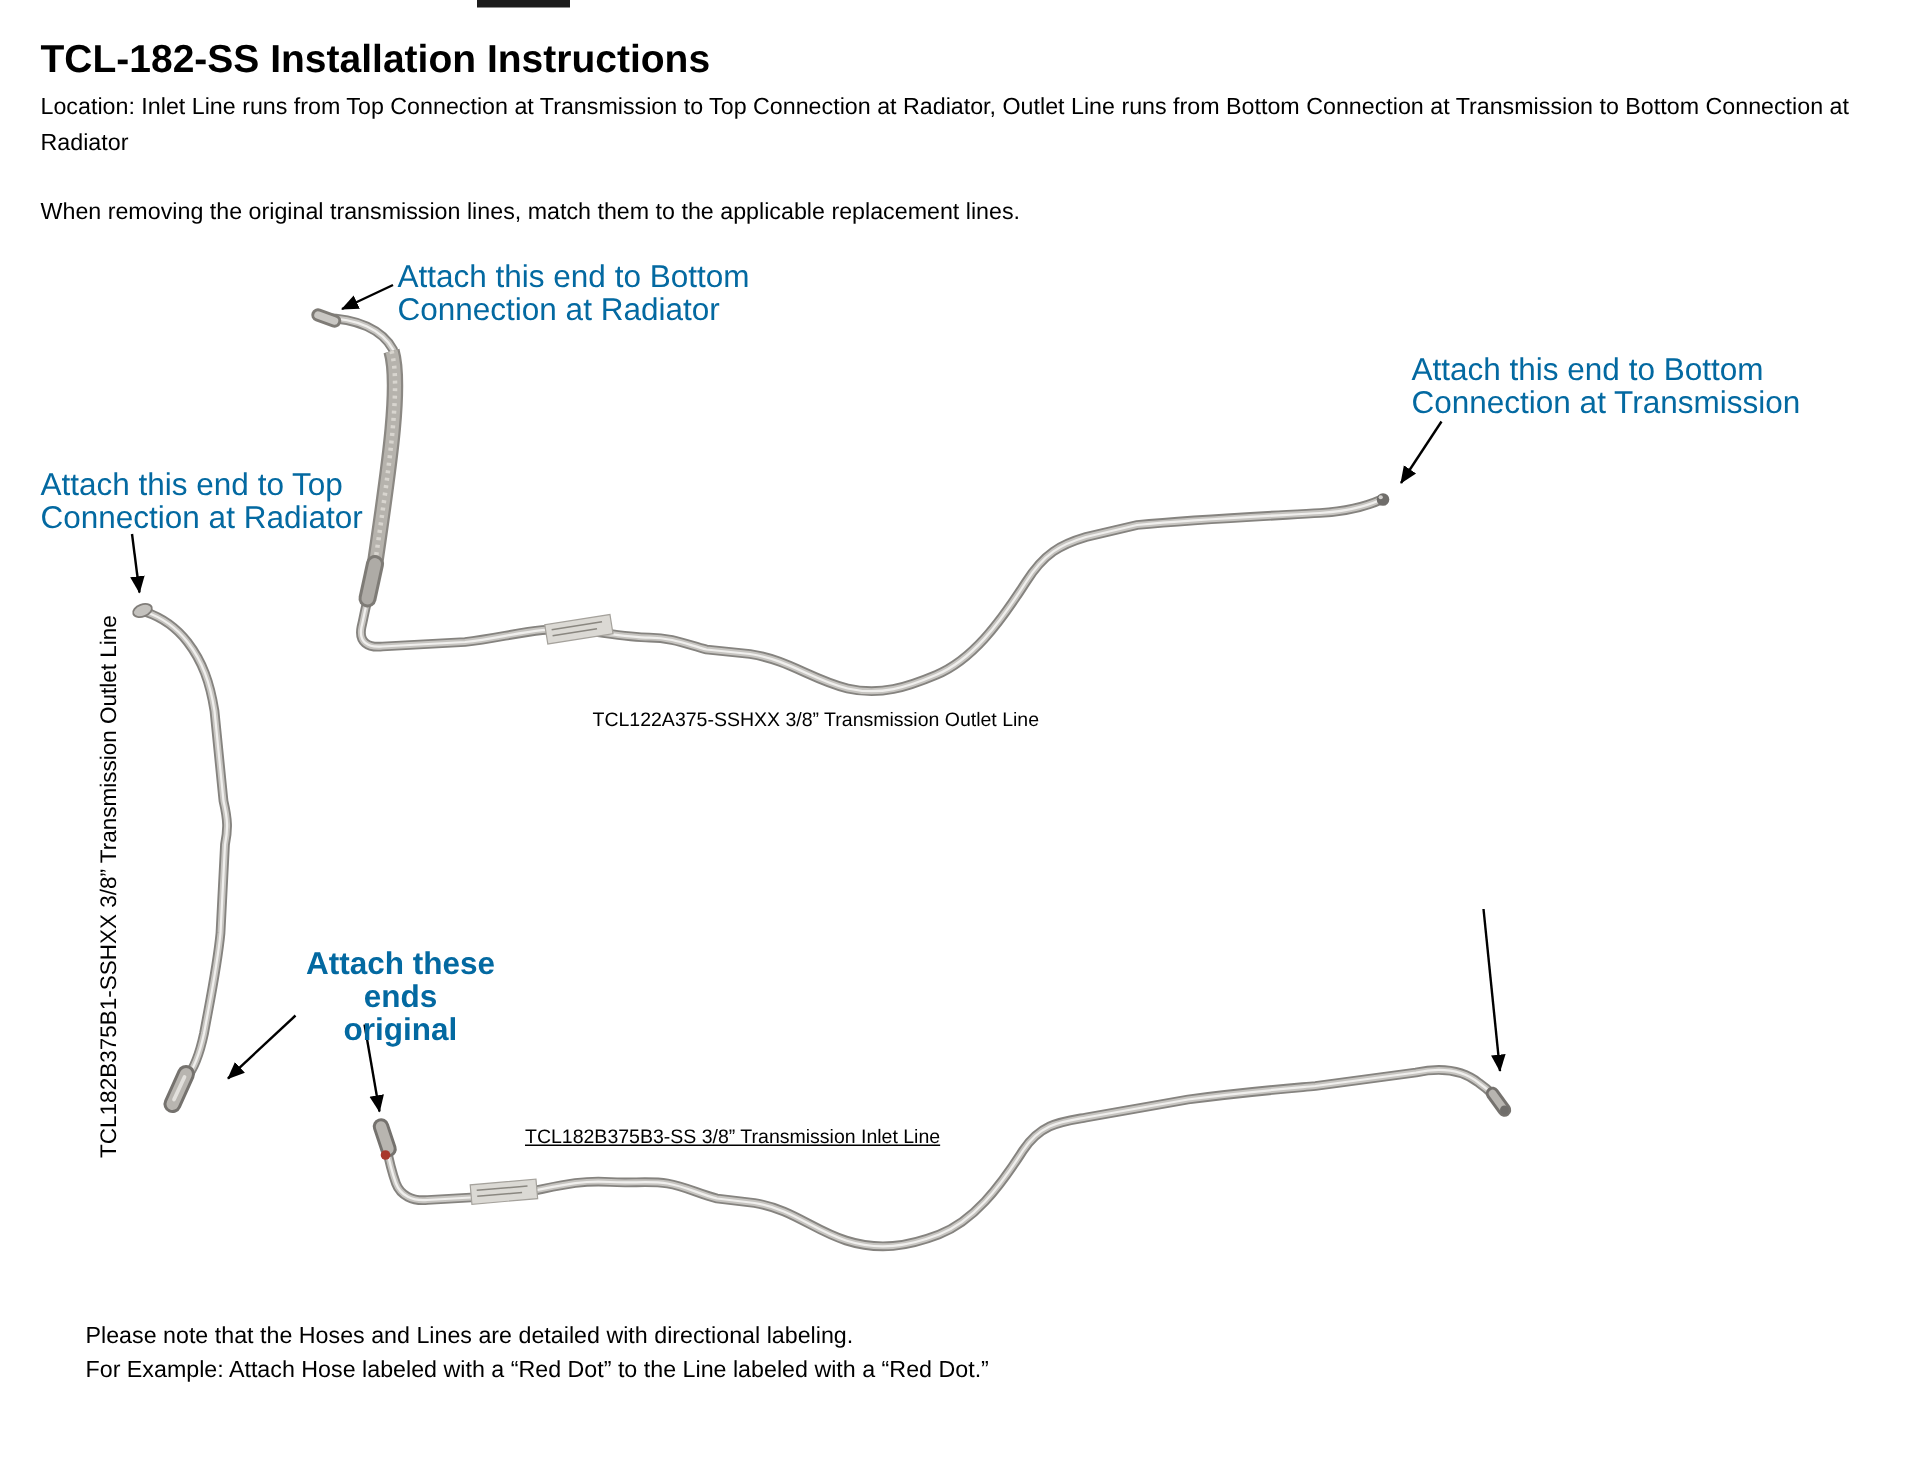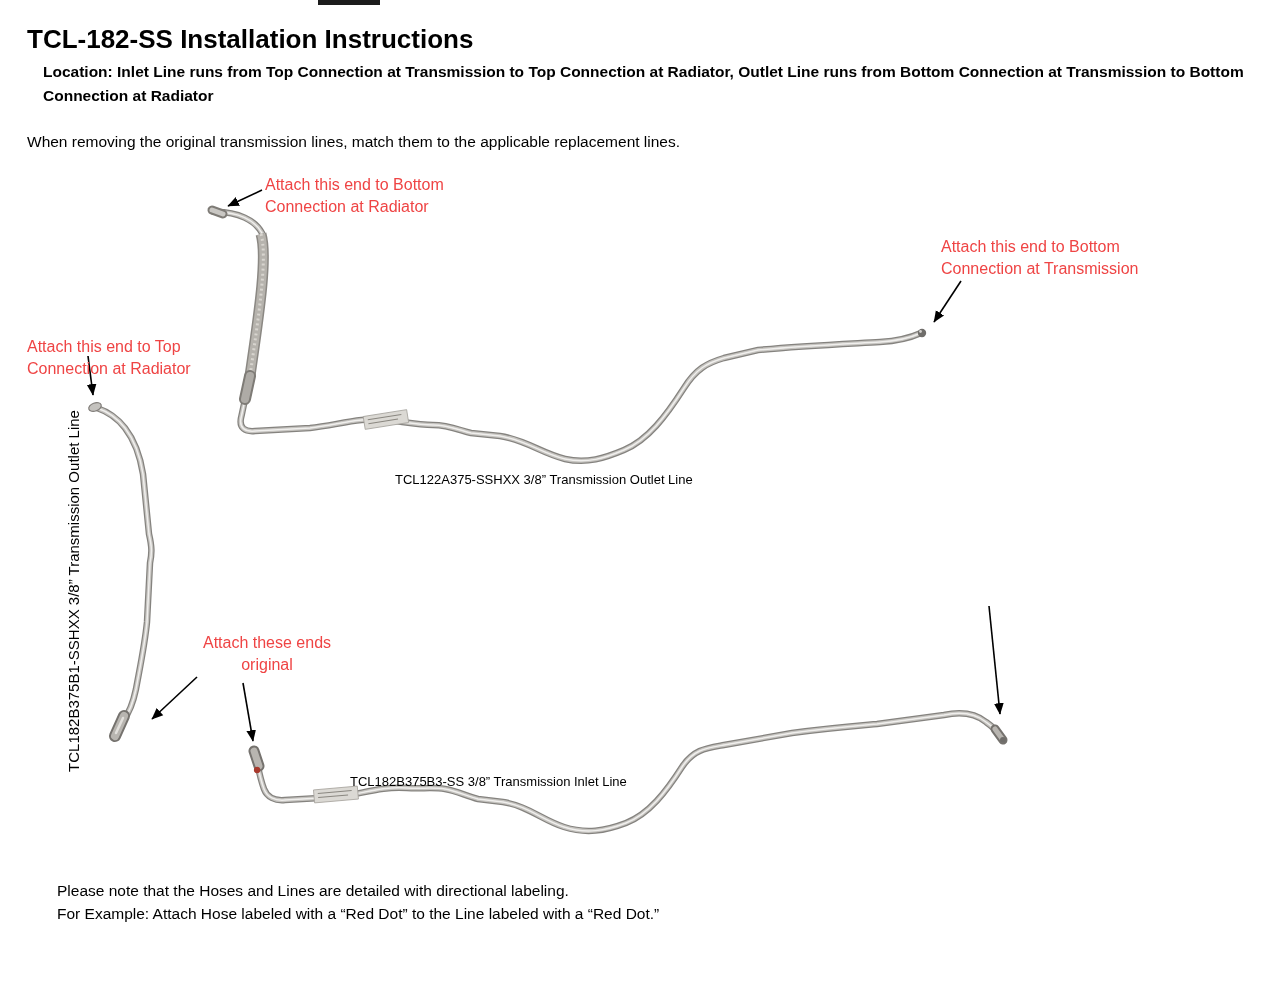--- a/index.html
+++ b/index.html
@@ -4,24 +4,24 @@
 <style>
   * { margin:0; padding:0; box-sizing:border-box; }
   html,body { background:#ffffff; }
   body {
     width:1280px; height:989px; position:relative; overflow:hidden;
     font-family:"Liberation Sans", sans-serif; color:#000;
   }
   .page { position:absolute; inset:0;padding-left:44px; }
   .top-artifact { position:absolute; left:318px; top:0; width:62px; height:5px; background:#1c1c1c; }
   .title { position:absolute; left:27px; top:24px; font-size:26px; font-weight:700; }
-  .location { position:absolute; left:43px; top:60px; width:1226px; font-size:15.5px; font-weight:700; line-height:24px; }
+  .location { position:absolute; left:27px; top:60px; width:1226px; font-size:15.5px; font-weight:400; line-height:24px; }
   .instruction { position:absolute; left:27px; top:133px; font-size:15.5px; font-weight:400; }
   .diagram { position:absolute; left:0; top:0; width:1280px; height:989px; }
-  .callout { position:absolute; font-size:16px; line-height:22px; color:#ef4444; }
+  .callout { position:absolute; font-size:21px; line-height:22px; color:#0369a1; }
   .callout.center { text-align:center; }
   .part-label { position:absolute; font-size:13px; white-space:nowrap; }
   .vlabel {
     position:absolute; left:73px; top:591px; white-space:nowrap; font-size:15px;
     transform:translate(-50%,-50%) rotate(-90deg);
   }
   .notes { position:absolute; left:57px; top:879px; font-size:15.5px; font-weight:400; line-height:23px; }
 </style>
 </head>
 <body>
@@ -119,33 +119,33 @@
   <div class="callout" style="left:265px; top:174px;">
     <span>Attach this end to Bottom</span><br>
     <span>Connection at Radiator</span>
   </div>
 
   <div class="callout" style="left:941px; top:236px;">
     <span>Attach this end to Bottom</span><br>
     <span>Connection at Transmission</span>
   </div>
 
-  <div class="callout" style="left:27px; top:313px;margin-top:23px;">
+  <div class="callout" style="left:27px; top:313px;">
     <span>Attach this end to Top</span><br>
     <span>Connection at Radiator</span>
   </div>
 
-  <div class="callout center" style="left:201px; top:632px; width:132px;">
+  <div class="callout center" style="left:201px; top:632px; width:132px;font-weight:bold;">
     <span>Attach these ends</span><br>
     <span>original</span>
   </div>
 
 
   <div class="part-label" style="left:395px; top:472px;">TCL122A375-SSHXX 3/8” Transmission Outlet Line</div>
-  <div class="part-label" style="left:350px; top:774px;">TCL182B375B3-SS 3/8” Transmission Inlet Line</div>
+  <div class="part-label" style="left:350px; top:750px;text-decoration:underline;">TCL182B375B3-SS 3/8” Transmission Inlet Line</div>
   <div class="vlabel">TCL182B375B1-SSHXX 3/8” Transmission Outlet Line</div>
 
   <div class="notes">
     <div>Please note that the Hoses and Lines are detailed with directional labeling.</div>
     <div>For Example: Attach Hose labeled with a “Red Dot” to the Line labeled with a “Red Dot.”</div>
   </div>
 
 </div>
 
 </body></html>

